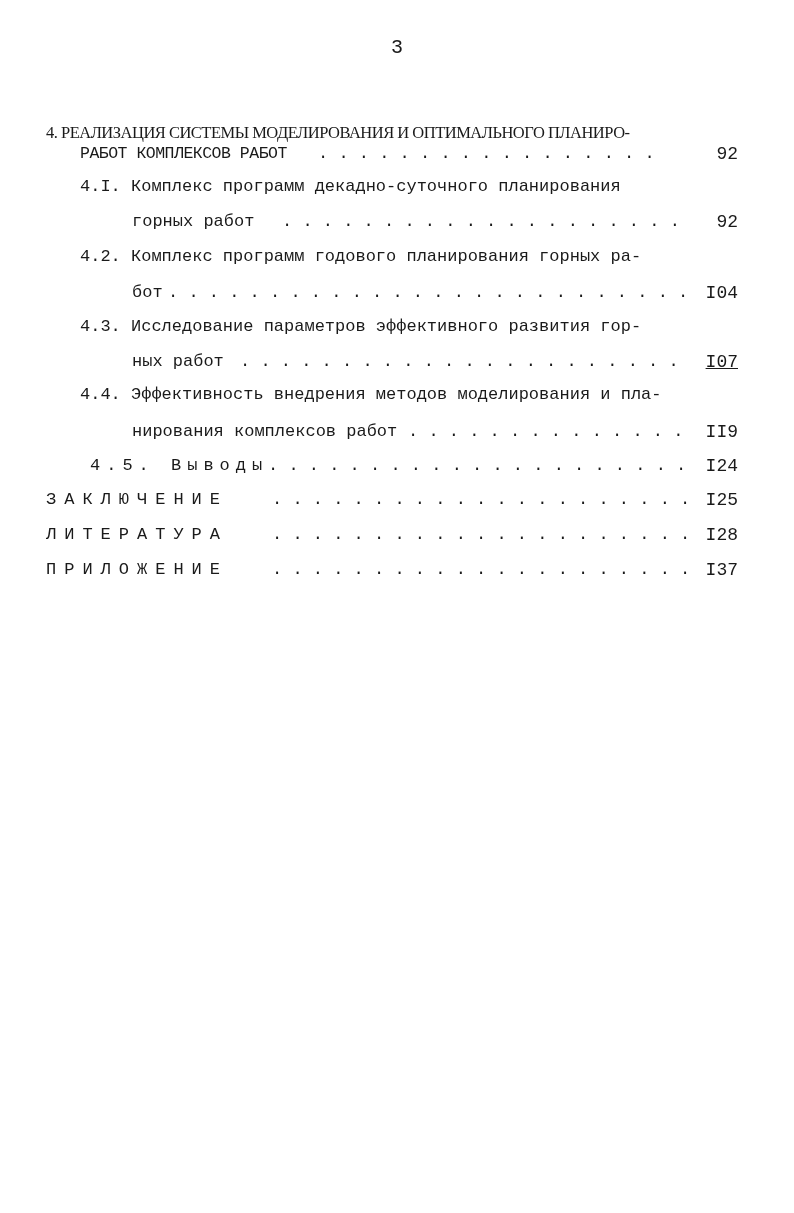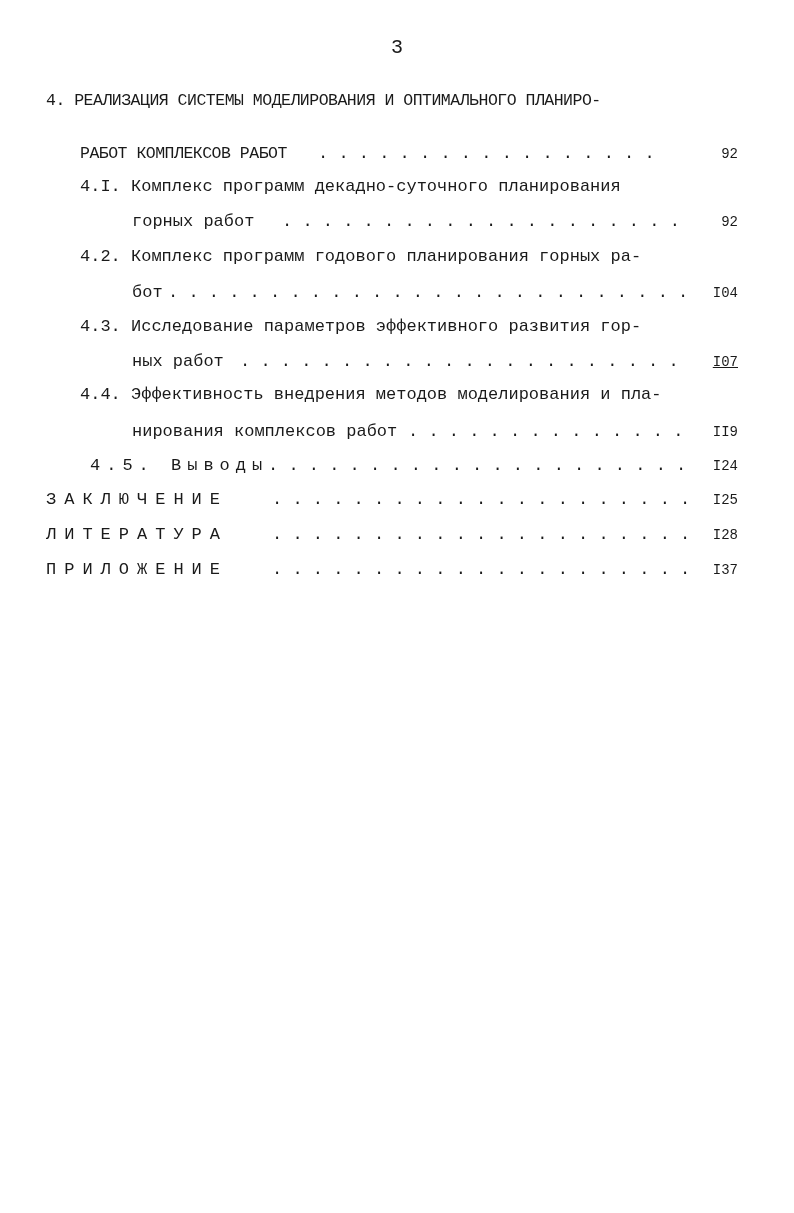--- a/index.html
+++ b/index.html
@@ -16,35 +16,35 @@
     .line {
       position: absolute; height: 26px; line-height: 26px;
       font-size: 17px; white-space: nowrap;
     }
     .leader {
       position: absolute; height: 26px; line-height: 26px; font-size: 17px;
       white-space: nowrap; overflow: hidden; letter-spacing: 0;
     }
     .pageref {
       position: absolute; right: 56px; height: 26px; line-height: 26px;
-      font-size: 14px; text-align: right;
+      font-size: 18px; text-align: right;
     }
     .spaced { letter-spacing: 8px; }
     .caps { font-size: 16.5px; letter-spacing: -0.5px; }
   </style>
 </head>
 <body>
 
 <div>
   <div class="page-number">3</div>
 
   <div class="toc">
 
     <div>
-      <div class="line caps" style="left:46px; top:88px;">4. РЕАЛИЗАЦИЯ СИСТЕМЫ МОДЕЛИРОВАНИЯ И ОПТИМАЛЬНОГО ПЛАНИРО-</div>
+      <div class="line caps" style="left:46px; top:120px;font-family:Liberation Serif, serif;">4. РЕАЛИЗАЦИЯ СИСТЕМЫ МОДЕЛИРОВАНИЯ И ОПТИМАЛЬНОГО ПЛАНИРО-</div>
       <div class="line caps" style="left:80px; top:141px;">РАБОТ КОМПЛЕКСОВ РАБОТ</div>
       <div class="leader" style="left:318px; top:141px; width:350px;">. . . . . . . . . . . . . . . . . . .</div>
       <div class="pageref" style="top:141px;">92</div>
     </div>
 
     <div>
       <div class="line" style="left:80px; top:174px;">4.I. Комплекс программ декадно-суточного планирования</div>
       <div class="line" style="left:132px; top:209px;">горных работ</div>
       <div class="leader" style="left:282px; top:209px; width:400px;">. . . . . . . . . . . . . . . . . . . .</div>
       <div class="pageref" style="top:209px;">92</div>

